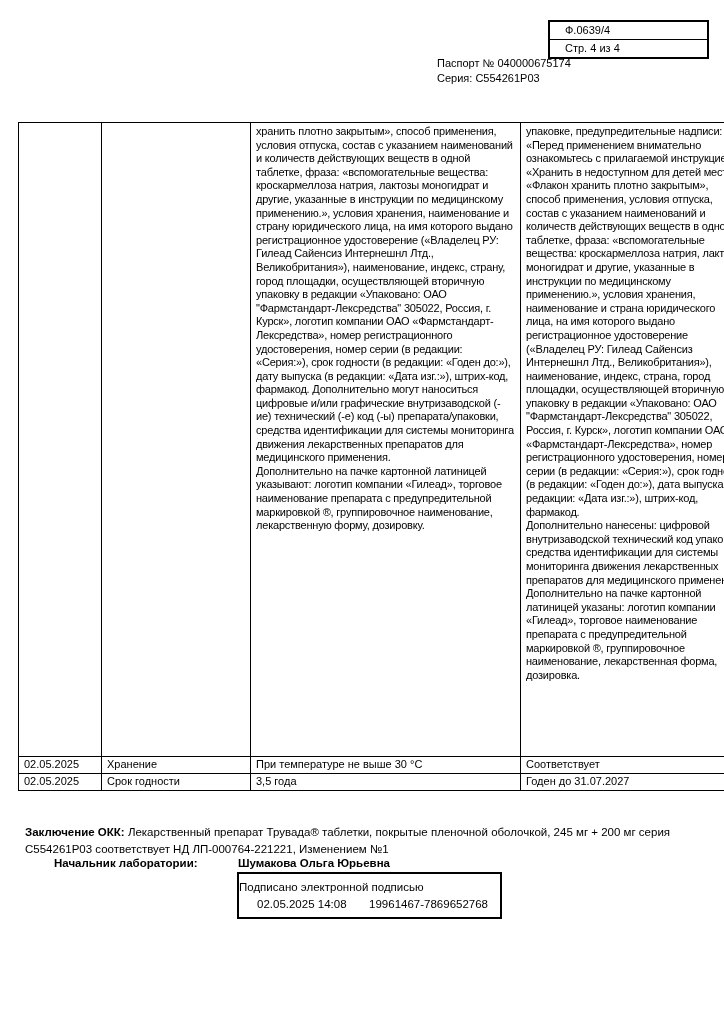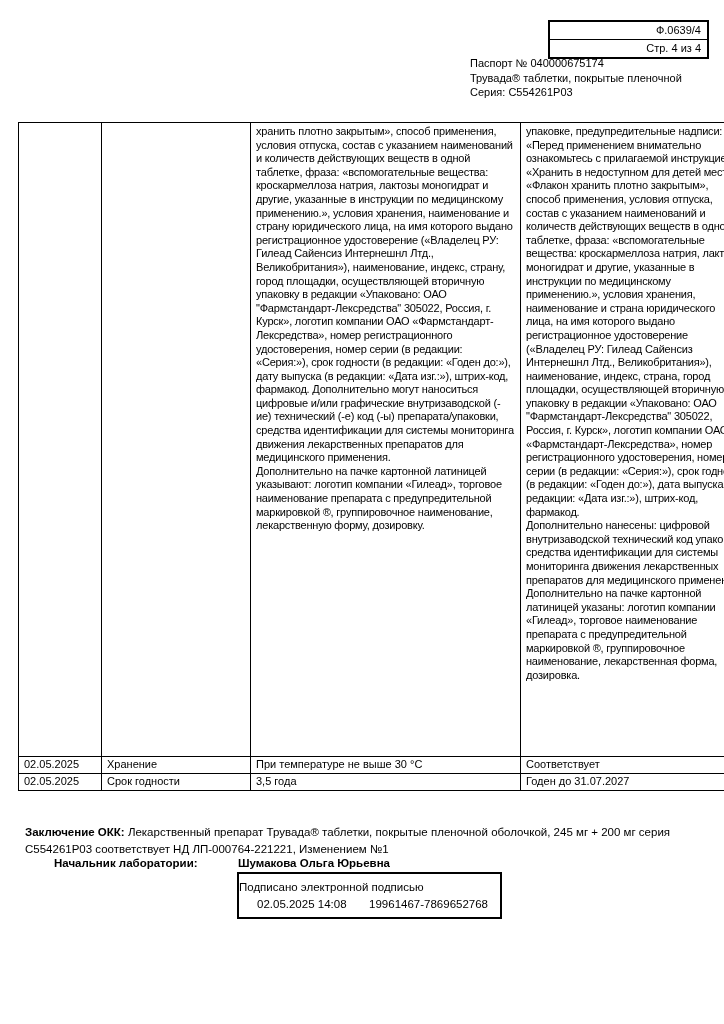--- a/index.html
+++ b/index.html
@@ -11,27 +11,27 @@
     font-family:"Liberation Sans", sans-serif;
     overflow:hidden;
     margin:0 auto;
   }
   
   .header-box{
     position:absolute;left:548px;top:20px;width:157px;
     border:2px solid #000;
   }
   .header-cell{
-    text-align:right;font-size:11px;line-height:15px;padding:1px 6px;
+    text-align:left;font-size:11px;line-height:15px;padding:1px 15px;
   }
   .header-cell:first-child{border-bottom:1.5px solid #000;}
   
   .passport{
     position:absolute;left:437px;top:56px;
-    font-size:11px;line-height:14.5px;margin-left:33px;
+    font-size:11px;line-height:14.5px;
   }
   
   table.main{
     position:absolute;left:18px;top:122px;
     width:688px;border-collapse:collapse;table-layout:fixed;
   }
   table.main td{
     border:1.5px solid #000;
     font-size:11px;
     vertical-align:top;
@@ -91,21 +91,20 @@
 
 <div class="page">
 
   <div class="header-box">
     <div class="header-cell">Ф.0639/4</div>
     <div class="header-cell">Стр. 4 из 4</div>
   </div>
 
   <div class="passport">
     <div>Паспорт № 040000675174</div>
-    <div>Трувада® таблетки, покрытые пленочной</div>
     <div>Серия: C554261P03</div>
   </div>
 
   <table class="main">
     <tbody>
         <tr class="bigrow">
       <td class="col-date"></td>
       <td class="col-param"></td>
       <td class="col-req">
         <p>хранить плотно закрытым», способ применения, условия отпуска, состав с указанием наименований и количеств действующих веществ в одной таблетке, фраза: «вспомогательные вещества: кроскармеллоза натрия, лактозы моногидрат и другие, указанные в инструкции по медицинскому применению.», условия хранения, наименование и страну юридического лица, на имя которого выдано регистрационное удостоверение («Владелец РУ: Гилеад Сайенсиз Интернешнл Лтд., Великобритания»), наименование, индекс, страну, город площадки, осуществляющей вторичную упаковку в редакции «Упаковано: ОАО "Фармстандарт-Лексредства" 305022, Россия, г. Курск», логотип компании ОАО «Фармстандарт-Лексредства», номер регистрационного удостоверения, номер серии (в редакции: «Серия:»), срок годности (в редакции: «Годен до:»), дату выпуска (в редакции: «Дата изг.:»), штрих-код, фармакод. Дополнительно могут наноситься цифровые и/или графические внутризаводской (-ие) технический (-е) код (-ы) препарата/упаковки, средства идентификации для системы мониторинга движения лекарственных препаратов для медицинского применения.</p>

